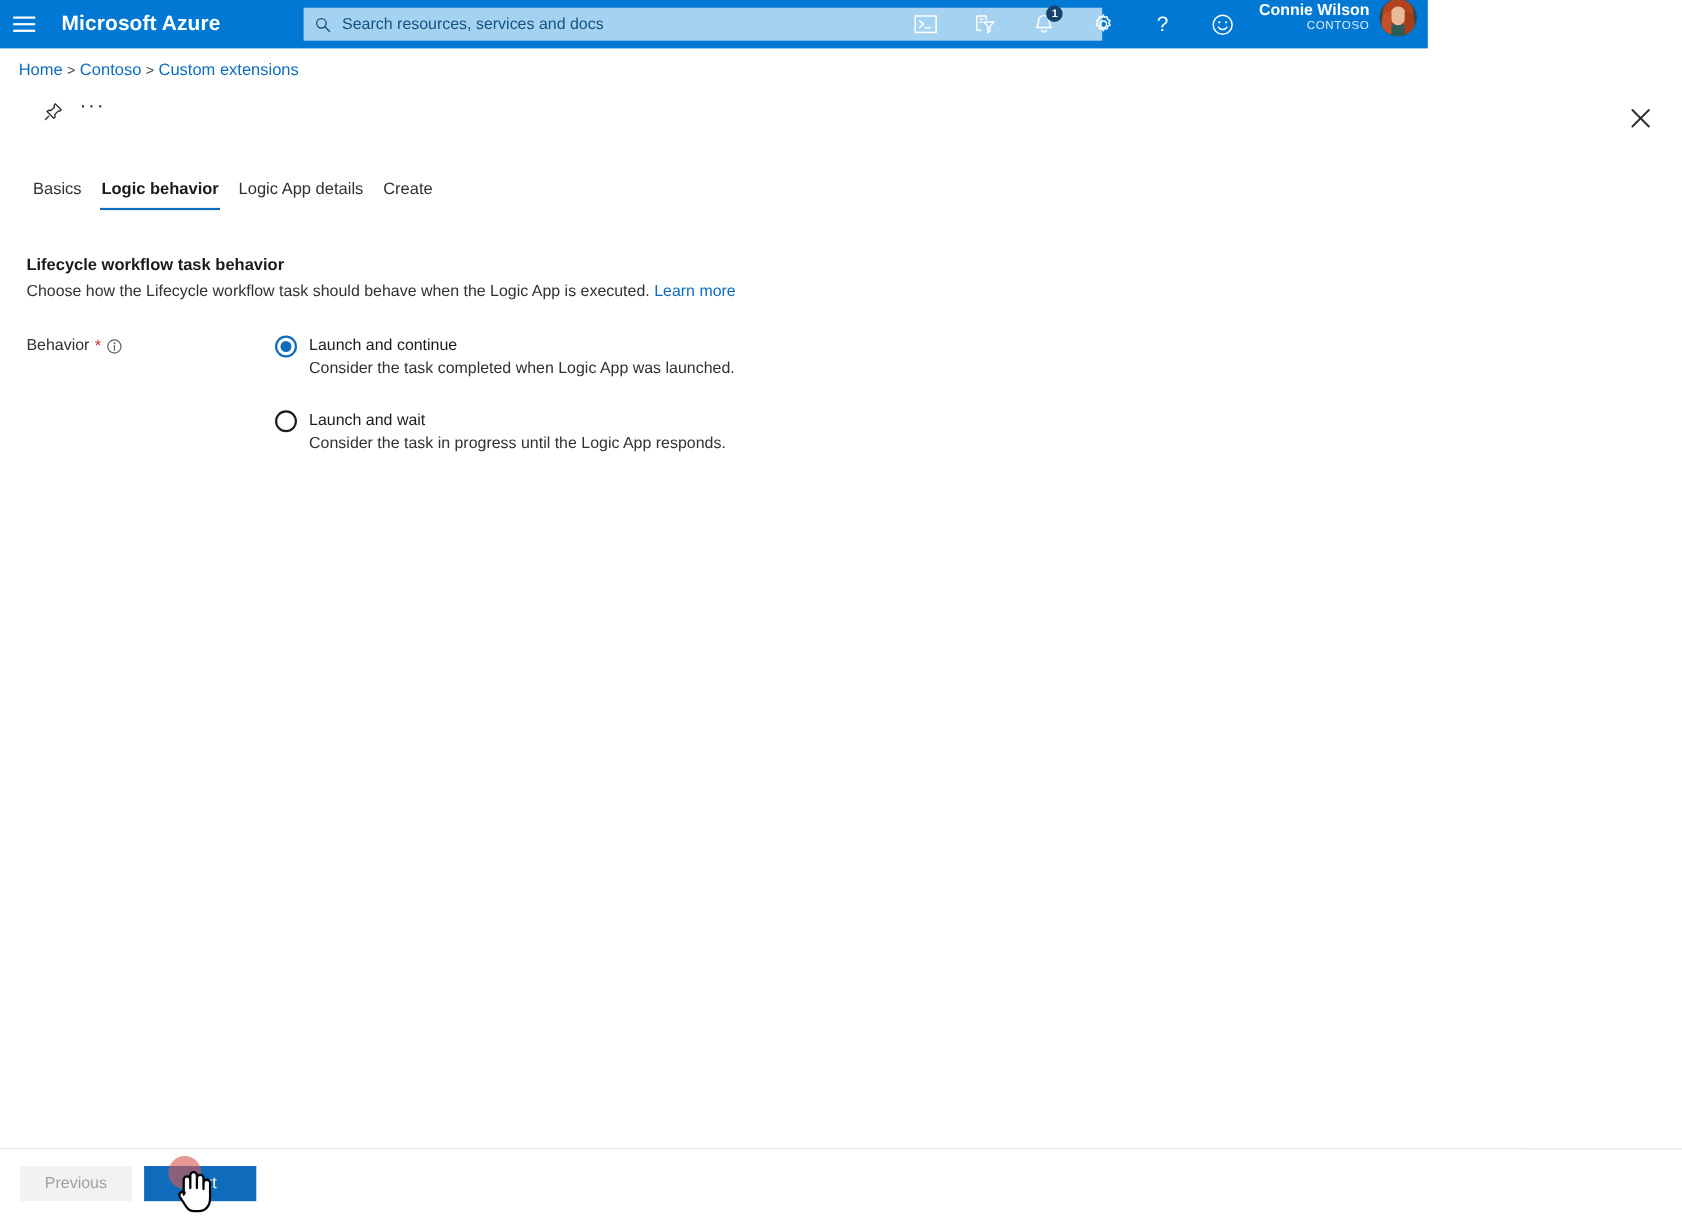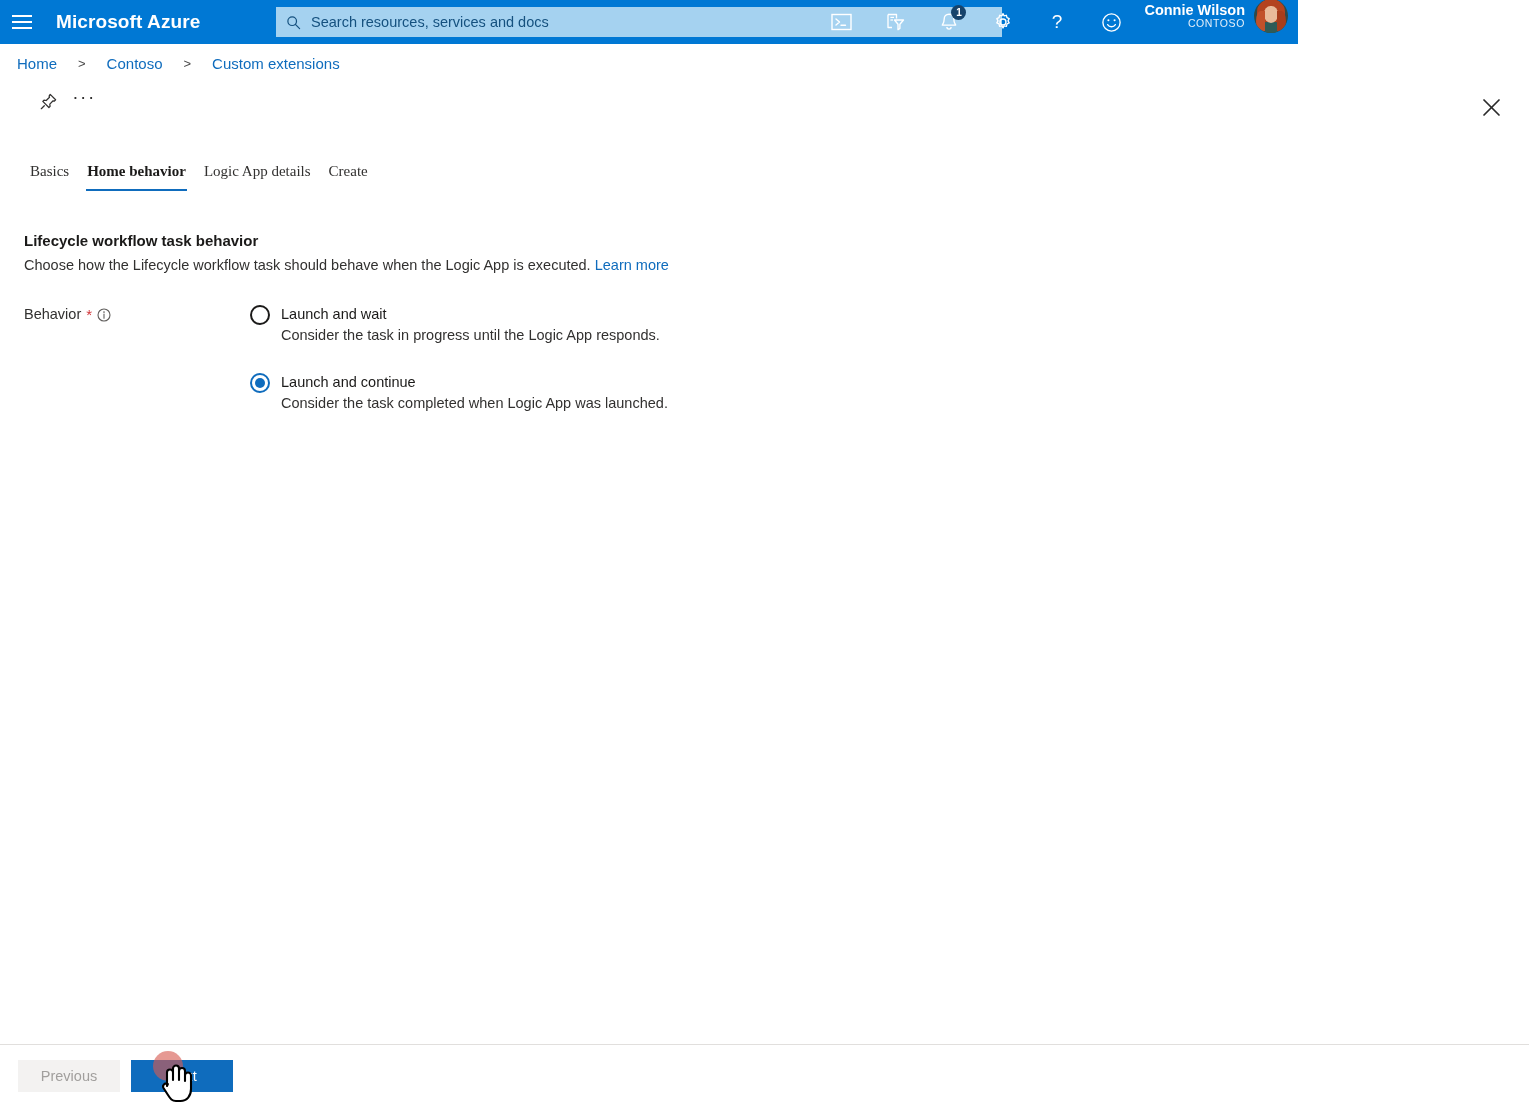--- a/index.html
+++ b/index.html
@@ -94,21 +94,21 @@
     background: #c2512a; border-radius: 50% 0 0 50%;
   }
   .avatar .hairfront2 {
     position: absolute; right: 2px; top: 12px; width: 9px; height: 20px;
     background: #a83d1c; border-radius: 0 50% 50% 0;
   }
 
   
   .breadcrumb {
     position: absolute; left: 17px; top: 55px;
-    font-size: 15px; display: flex; align-items: center; gap: 21px;
+    font-size: 15px; display: flex; align-items: center; gap: 4px;
   }
   .crumb { color: #0f6cbd; cursor: pointer; white-space: nowrap; }
   .crumbsep { color: #4a4a4a; font-size: 13px; }
 
   
   .titlerow {
     position: absolute; left: 17px; top: 84px;
     display: flex; align-items: center; gap: 0px;
   }
   .pagetitle {
@@ -133,21 +133,21 @@
     cursor: pointer;
   }
 
   
   .tabs {
     position: absolute; left: 21px; top: 163px;
     display: flex; align-items: flex-end; gap: 0;
   }
   .tab {
     font-size: 15px; color: #323130; cursor: pointer;
-    padding: 0 9px 11px 9px; position: relative; white-space: nowrap; font-family: Liberation Serif, serif;
+    padding: 0 9px 11px 9px; position: relative; white-space: nowrap;
   }
   .tab.active { font-weight: 700; color: #1b1a19; }
   .tab.active::after {
     content: ""; position: absolute;
     left: 8px; right: 8px; bottom: 0;
     height: 2.5px; background: #0f6cbd;
   }
 
   
   .section-title {
@@ -325,21 +325,21 @@
 
 <div class="closebtn">
   <svg width="19" height="19" viewBox="0 0 19 19">
     <line x1="2" y1="2" x2="17" y2="17" stroke="#2b2b2b" stroke-width="1.7" stroke-linecap="round"></line>
     <line x1="17" y1="2" x2="2" y2="17" stroke="#2b2b2b" stroke-width="1.7" stroke-linecap="round"></line>
   </svg>
 </div>
 
 <div class="tabs">
   <div class="tab">Basics</div>
-  <div class="tab active">Home behavior</div>
+  <div class="tab active">Logic behavior</div>
   <div class="tab">Logic App details</div>
   <div class="tab">Create</div>
 </div>
 
 <div class="section-title">Lifecycle workflow task behavior</div>
 <div class="section-desc">
   <span>Choose how the Lifecycle workflow task should behave when the Logic App is executed.</span>
   <a>Learn more</a>
 </div>
 
@@ -351,32 +351,32 @@
       <circle cx="7" cy="7" r="6" fill="none" stroke="#605e5c" stroke-width="1.1"></circle>
       <circle cx="7" cy="4" r=".85" fill="#605e5c"></circle>
       <line x1="7" y1="6.1" x2="7" y2="10.3" stroke="#605e5c" stroke-width="1.1" stroke-linecap="round"></line>
     </svg>
   </span>
 </div>
 
 <div class="radiogroup">
 
   <div class="radioitem">
+    <div class="radiomark checked"></div>
+    <div class="radiotexts">
+      <div class="radiotitle">Launch and continue</div>
+      <div class="radiodesc">Consider the task completed when Logic App was launched.</div>
+    </div>
+  </div>
+
+  <div class="radioitem">
     <div class="radiomark"></div>
     <div class="radiotexts">
       <div class="radiotitle">Launch and wait</div>
       <div class="radiodesc">Consider the task in progress until the Logic App responds.</div>
-    </div>
-  </div>
-
-  <div class="radioitem">
-    <div class="radiomark checked"></div>
-    <div class="radiotexts">
-      <div class="radiotitle">Launch and continue</div>
-      <div class="radiodesc">Consider the task completed when Logic App was launched.</div>
     </div>
   </div>
 
 </div>
 
 <div class="footerline"></div>
 <div class="footer">
   <button class="btn btn-prev">Previous</button>
   <button class="btn btn-next">Next</button>
 </div>

